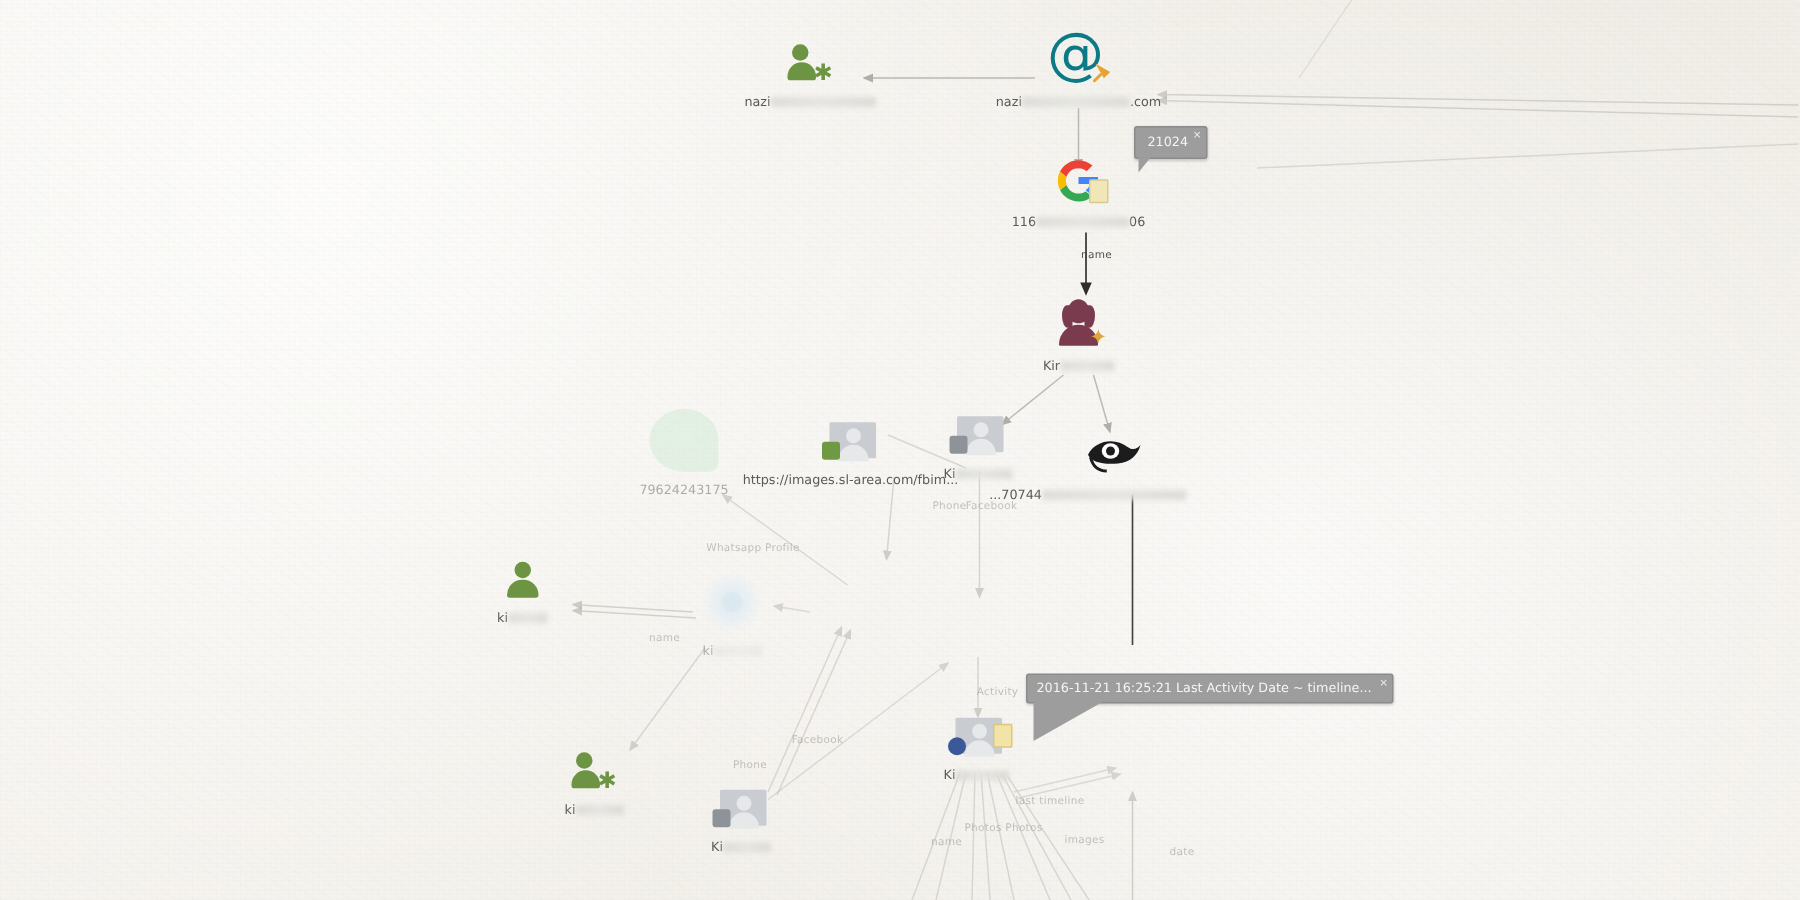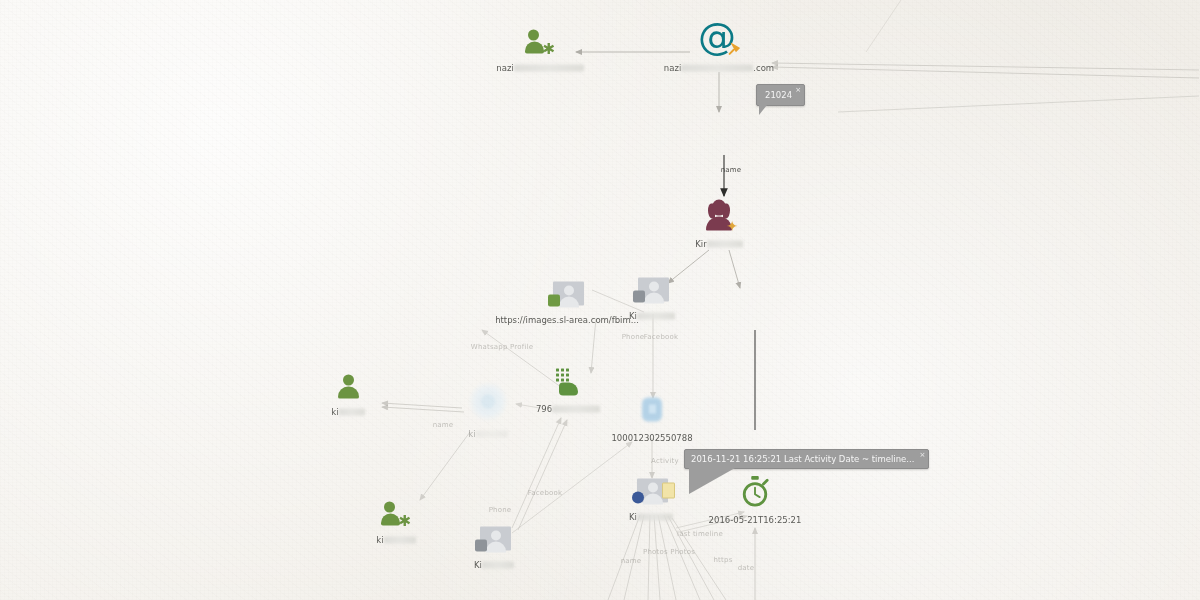--- a/index.html
+++ b/index.html
@@ -232,34 +232,57 @@
       <span class="ico ico-at">
         <span class="at">@</span>
         <svg class="pin" viewBox="0 0 16 16">
             <path d="M2 14 L7 9 M6 3 l7 4 -3 3 z" stroke="#e8a22e" stroke-width="2.4" fill="#e8a22e" stroke-linecap="round"></path>
           </svg>
       </span>
     </div>
     <div class="lbl"><span>nazi</span><span class="redact" style="width:72px"></span><span>.com</span></div>
   </div>
 
+  <div class="node" style="left:719px;top:128px;">
+    <div class="glyph">
+      <span class="ico ico-google">
+        <svg width="30" height="30" viewBox="0 0 48 48">
+          <path fill="#4285F4" d="M45 24c0-1.6-.1-2.7-.4-3.9H24v7.4h12c-.2 1.9-1.5 4.8-4.4 6.7l6.8 5.3C42.4 35.7 45 30.4 45 24z"></path>
+          <path fill="#34A853" d="M24 46c5.9 0 10.9-2 14.5-5.3l-6.8-5.3c-1.9 1.3-4.4 2.2-7.7 2.2-5.9 0-10.9-3.9-12.7-9.2l-7 5.4C7.9 41 15.4 46 24 46z"></path>
+          <path fill="#FBBC05" d="M11.3 28.4c-.5-1.4-.8-2.9-.8-4.4s.3-3 .8-4.4l-7-5.4C2.8 17 2 20.4 2 24s.8 7 2.3 9.8l7-5.4z"></path>
+          <path fill="#EA4335" d="M24 10.6c4.2 0 7 1.8 8.6 3.3l6.3-6.1C34.9 4.2 29.9 2 24 2 15.4 2 7.9 7 4.3 14.2l7 5.4C13.1 14.3 18.1 10.6 24 10.6z"></path>
+        </svg>
+        <i class="doc"></i>
+      </span>
+    </div>
+    <div class="lbl"><span>116</span><span class="redact" style="width:62px"></span><span>06</span></div>
+  </div>
 
   <div class="node" style="left:719px;top:224px;">
     <div class="glyph">
       <span class="ico ico-woman">
           <i class="hair-l"></i>
           <i class="hair-r"></i>
           <i class="head"></i>
           <i class="body"></i>
           <i class="star">✦</i>
         </span>
     </div>
     <div class="lbl"><span>Kir</span><span class="redact" style="width:36px"></span></div>
   </div>
 
+  <div class="node faint2" style="left:456px;top:307px;">
+    <div class="glyph">
+      <span class="ico ico-whatsapp">
+          <i class="bubble"></i>
+          <i class="ph"></i>
+        </span>
+    </div>
+    <div class="lbl" style="color:#55524d;opacity:1;"><span>79624243175</span></div>
+  </div>
 
   <div class="node" style="left:567px;top:300px;">
     <div class="glyph">
       <span class="ico ico-fbphoto">
           <i class="card"></i>
           <i class="ph-head"></i>
           <i class="ph-body"></i>
           <i class="badge img"></i>
         </span>
     </div>
@@ -271,70 +294,53 @@
       <span class="ico ico-fbphoto">
           <i class="card"></i>
           <i class="ph-head"></i>
           <i class="ph-body"></i>
           <i class="badge"></i>
         </span>
     </div>
     <div class="lbl"><span>Ki</span><span class="redact" style="width:38px"></span></div>
   </div>
 
+  <div class="node" style="left:742px;top:310px;width:220px;">
+    <div class="glyph">
+      <svg class="ico ico-eye" viewBox="0 0 48 36">
+        <path d="M4 20 C10 8 26 6 36 14 C40 17 44 15 46 12 C44 20 38 26 28 27 C16 28 7 26 4 20 Z" fill="#1c1c1c"></path>
+        <ellipse cx="22" cy="17" rx="7" ry="6.2" fill="#ffffff"></ellipse>
+        <ellipse cx="22" cy="17" rx="3.6" ry="3.6" fill="#1c1c1c"></ellipse>
+        <path d="M6 22 C8 30 13 33 19 33" stroke="#1c1c1c" stroke-width="2.4" fill="none"></path>
+      </svg>
+    </div>
+    <div class="lbl" style="margin-left:-34px;"><span>...70744</span><span class="redact" style="width:96px"></span></div>
+  </div>
 
   <div class="node" style="left:348px;top:392px;">
     <div class="glyph">
       <span class="ico ico-person">
           <i class="head"></i>
           <i class="body"></i>
         </span>
     </div>
     <div class="lbl"><span>ki</span><span class="redact" style="width:26px"></span></div>
   </div>
 
-  <div class="node" style="left:568px;top:389px;">
-    <div class="glyph">
-      <span class="ico ico-dial">
-        <span class="keys">
-          <i style="left:0;top:0"></i>
-            <i style="left:5px;top:0"></i>
-            <i style="left:10px;top:0"></i>
-          <i style="left:0;top:5px"></i>
-            <i style="left:5px;top:5px"></i>
-            <i style="left:10px;top:5px"></i>
-          <i style="left:0;top:10px"></i>
-            <i style="left:5px;top:10px"></i>
-            <i style="left:10px;top:10px"></i>
-        </span>
-        <i class="hand"></i>
-      </span>
-    </div>
-    <div class="lbl"><span>796</span><span class="redact" style="width:48px"></span></div>
-  </div>
 
   <div class="node faint2" style="left:488px;top:414px;">
     <div class="glyph">
       <span class="ico ico-bluecircle">
           <i class="ring"></i>
           <i class="core"></i>
         </span>
     </div>
     <div class="lbl"><span>ki</span><span class="redact" style="width:32px"></span></div>
   </div>
 
-  <div class="node" style="left:652px;top:418px;">
-    <div class="glyph">
-      <span class="ico ico-vk">
-          <i class="sq"></i>
-          <i class="mk"></i>
-        </span>
-    </div>
-    <div class="lbl">100012302550788</div>
-  </div>
 
   <div class="node" style="left:396px;top:520px;">
     <div class="glyph">
       <span class="ico ico-person-star">
           <i class="head"></i>
           <i class="body"></i>
           <i class="star">✱</i>
         </span>
     </div>
     <div class="lbl"><span>ki</span><span class="redact" style="width:32px"></span></div>
@@ -358,45 +364,34 @@
       <span class="ico ico-fbphoto">
           <i class="card"></i>
           <i class="ph-head"></i>
           <i class="ph-body"></i>
           <i class="badge"></i>
         </span>
     </div>
     <div class="lbl"><span>Ki</span><span class="redact" style="width:32px"></span></div>
   </div>
 
-  <div class="node" style="left:755px;top:500px;">
-    <div class="glyph">
-      <svg class="ico ico-clock" viewBox="0 0 32 34">
-        <rect x="12" y="0.5" width="8" height="4" rx="1" fill="#5f9340"></rect>
-        <path d="M25 9 l4 -4" stroke="#5f9340" stroke-width="3" stroke-linecap="round"></path>
-        <circle cx="16" cy="20" r="11.5" fill="none" stroke="#5f9340" stroke-width="3"></circle>
-        <path d="M16 20 L16 13 M16 20 L21 23" stroke="#5f9340" stroke-width="2" stroke-linecap="round"></path>
-      </svg>
-    </div>
-    <div class="lbl">2016-05-21T16:25:21</div>
-  </div>
 
   <div class="elabel" style="left:731px;top:170px;opacity:.9;color:#3d3d3a;">name</div>
-  <div class="elabel" style="left:502px;top:347px;">Whatsapp Profile</div>
+  <div class="elabel" style="left:502px;top:365px;">Whatsapp Profile</div>
   <div class="elabel" style="left:633px;top:337px;">Phone</div>
   <div class="elabel" style="left:661px;top:337px;">Facebook</div>
   <div class="elabel" style="left:443px;top:425px;">name</div>
   <div class="elabel" style="left:665px;top:461px;">Activity</div>
   <div class="elabel" style="left:500px;top:510px;">Phone</div>
   <div class="elabel" style="left:545px;top:493px;">Facebook</div>
   <div class="elabel" style="left:700px;top:534px;">last timeline</div>
   <div class="elabel" style="left:669px;top:552px;">Photos Photos</div>
-  <div class="elabel" style="left:723px;top:560px;">https</div>
+  <div class="elabel" style="left:723px;top:560px;">images</div>
   <div class="elabel" style="left:631px;top:561px;">name</div>
-  <div class="elabel" style="left:746px;top:568px;">date</div>
+  <div class="elabel" style="left:788px;top:568px;">date</div>
 
   <div class="tooltip" id="tip-12345">
     <span class="x">×</span>
     <span>21024</span>
     <span class="tail"></span>
   </div>
 
   <div class="tooltip" id="tip-timeline">
     <span class="x">×</span>
     <span>2016-11-21 16:25:21 Last Activity Date ~ timeline...</span>

